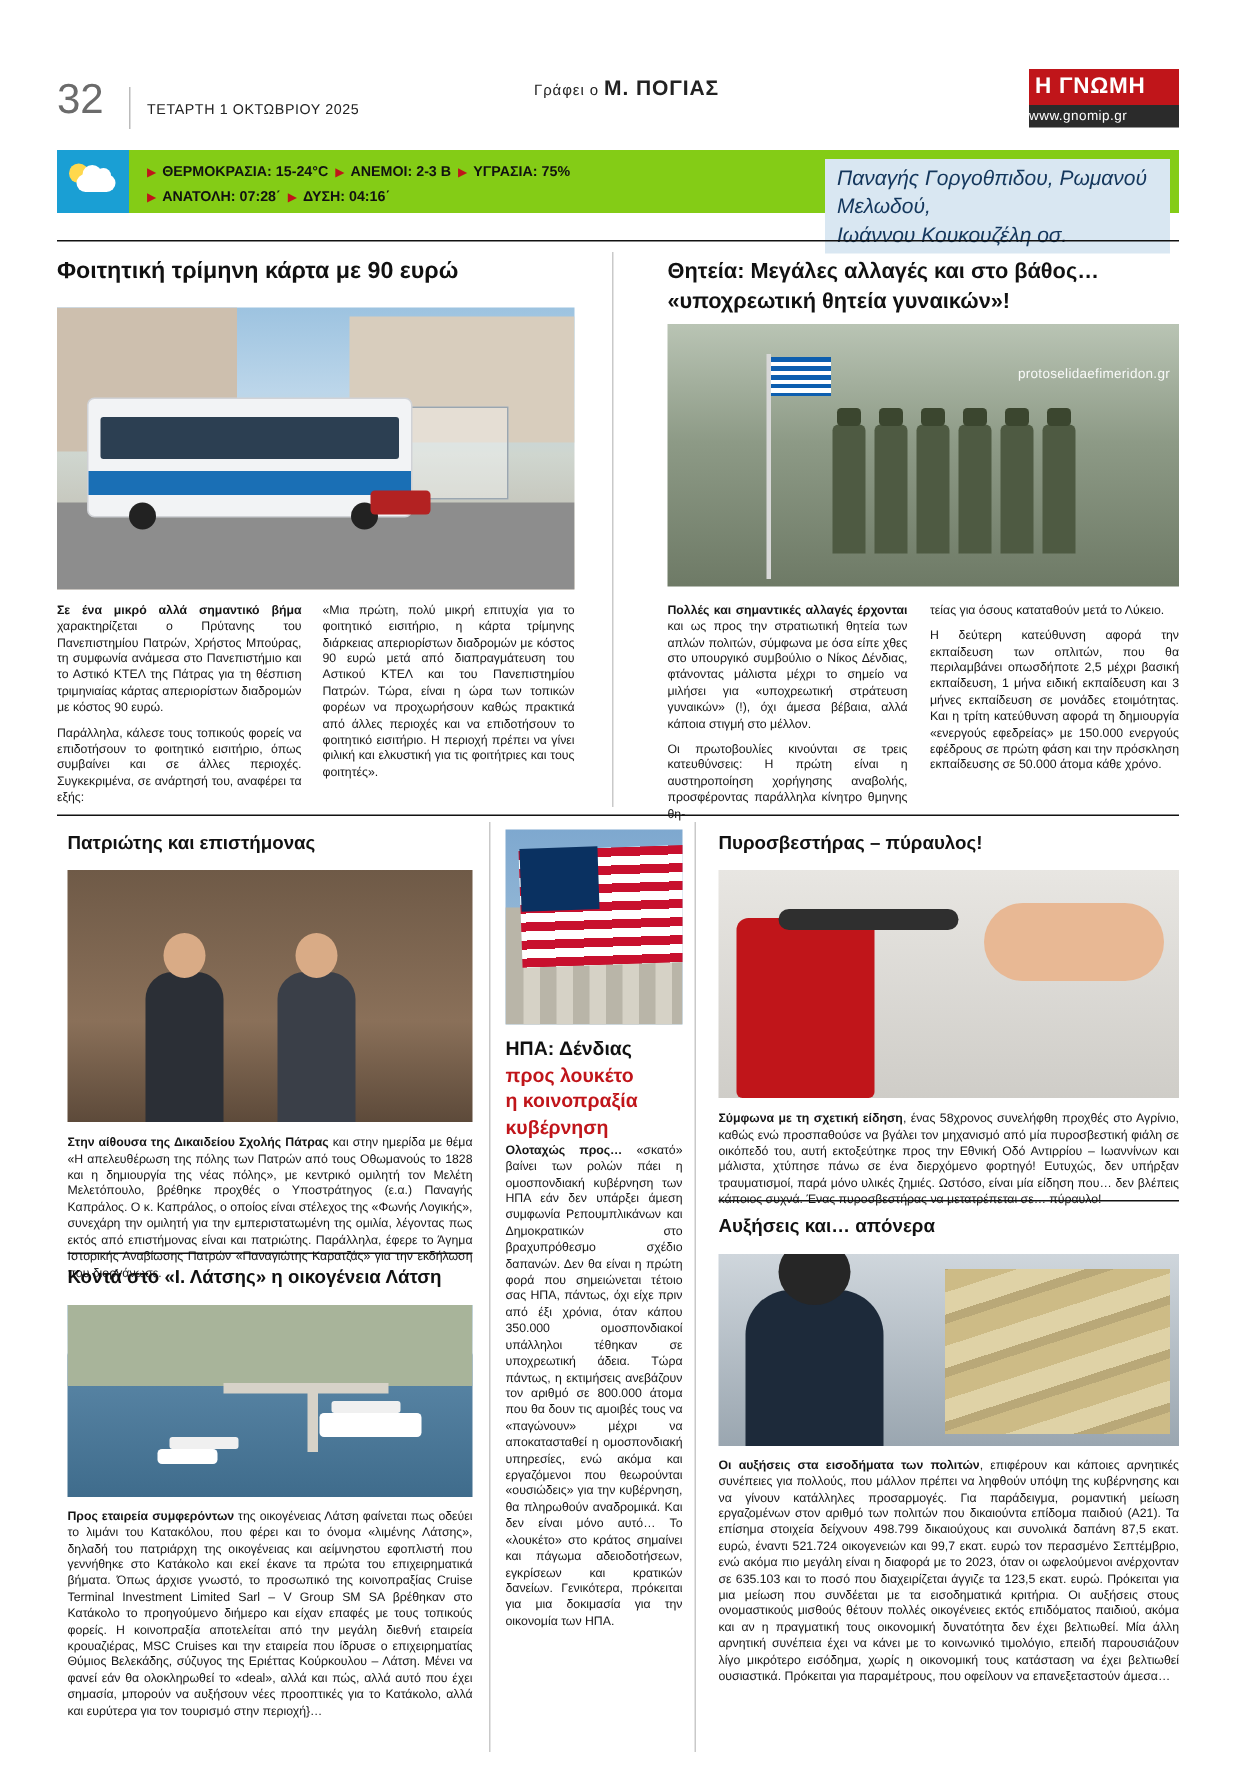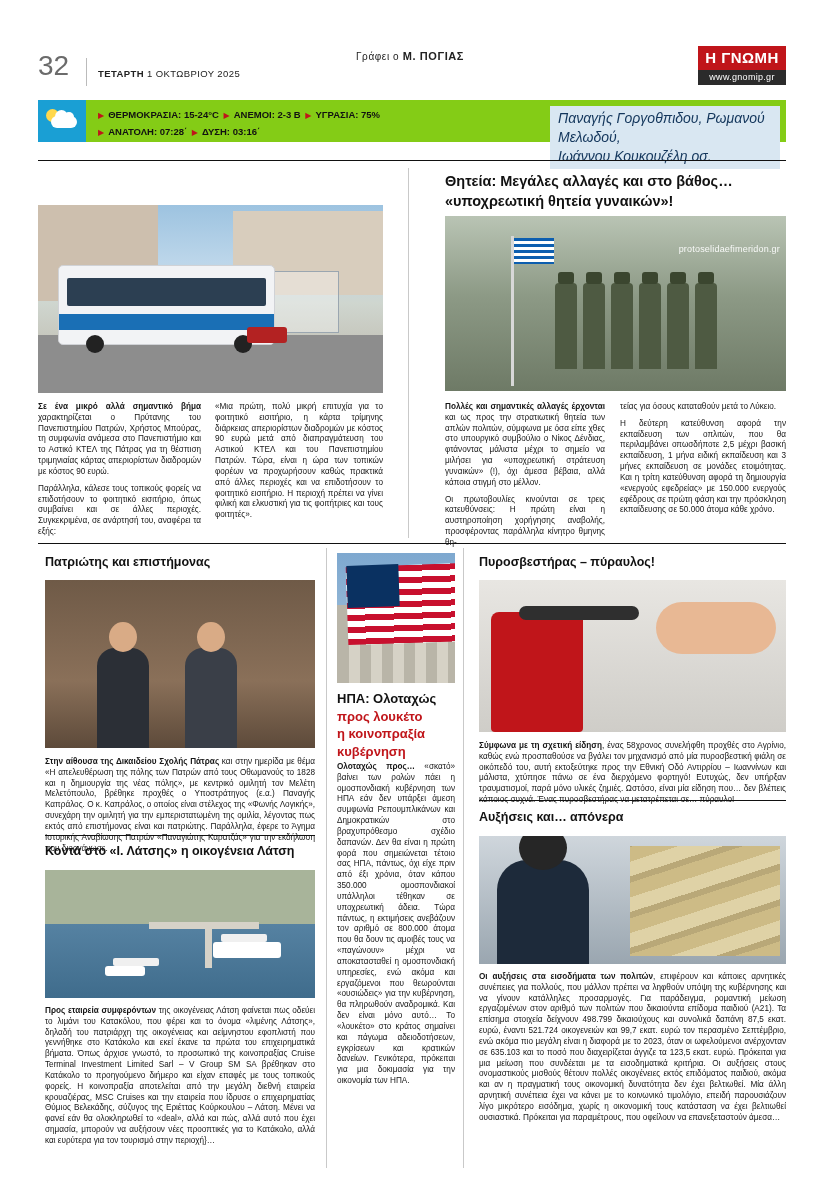--- a/index.html
+++ b/index.html
@@ -8,27 +8,27 @@
     font-family:"Liberation Serif",serif;color:#111;
     -webkit-font-smoothing:antialiased;
   }
   .page{position:relative;width:822px;height:1190px;overflow:hidden;}
 
   
   .masthead{position:absolute;left:38px;top:52px;width:748px;height:40px;}
   .pagenum{position:absolute;left:0;top:-2px;font-size:28px;color:#6b6b6b;font-family:"Liberation Sans",sans-serif;}
   .mh-rule{position:absolute;left:48px;top:6px;width:1px;height:28px;background:#bbb;}
   .mh-date{position:absolute;left:60px;top:16px;font-size:9.5px;letter-spacing:.4px;font-family:"Liberation Sans",sans-serif;color:#222;}
-  .mh-date b{font-weight:bold;}
+  .mh-date b{font-weight:normal;}
   .mh-center{position:absolute;left:318px;top:-4px;text-align:left;}
   .mh-title{font-family:"Liberation Serif",serif;font-size:27px;letter-spacing:2px;color:#111;}
   .mh-title .red{color:#c0151a;font-weight:bold;font-size:30px;}
   .mh-sub{font-size:10px;letter-spacing:.6px;margin-top:2px;color:#222;font-family:"Liberation Sans",sans-serif;}
-  .mh-sub b{font-weight:bold;font-size:11px;}
-  .mh-logo{position:absolute;right:0;top:-6px;width:88px;text-align:center;}
+  .mh-sub b{font-weight:bold;font-size:14px;}
+  .mh-logo{position:absolute;right:0;top:-6px;width:100px;}
   .logo-box{background:#c0151a;color:#fff;font-family:"Liberation Sans",sans-serif;font-weight:bold;font-size:15px;letter-spacing:.5px;padding:3px 4px 4px;}
   .logo-url{background:#2b2b2b;color:#fff;font-size:9px;font-family:"Liberation Sans",sans-serif;padding:2px 0 3px;letter-spacing:.3px;}
 
   
   .wbar{position:absolute;left:38px;top:100px;width:748px;height:42px;background:#84cc16;}
   .wicon{position:absolute;left:0;top:0;width:48px;height:42px;background:#1a9fd4;}
   .wicon .sun{position:absolute;left:8px;top:9px;width:13px;height:13px;border-radius:50%;background:#ffd84d;}
   .wicon .cloud{position:absolute;left:13px;top:16px;width:26px;height:12px;background:#fff;border-radius:8px;}
   .wicon .cloud:before{content:"";position:absolute;left:4px;top:-6px;width:13px;height:13px;background:#fff;border-radius:50%;}
   .wicon .cloud:after{content:"";position:absolute;left:13px;top:-4px;width:10px;height:10px;background:#fff;border-radius:50%;}
@@ -135,30 +135,31 @@
       <span class="val">15-24°C</span>
       <span class="wsep">▶</span><span class="lbl">ΑΝΕΜΟΙ:</span>
       <span class="val">2-3 Β</span>
       <span class="wsep">▶</span><span class="lbl">ΥΓΡΑΣΙΑ:</span>
       <span class="val">75%</span>
     </div>
     <div class="wrow" style="left:58px;top:26px;">
       <span class="wsep">▶</span><span class="lbl">ΑΝΑΤΟΛΗ:</span>
       <span class="val">07:28΄</span>
       <span class="wsep">▶</span><span class="lbl">ΔΥΣΗ:</span>
-      <span class="val">03:16΄</span>
+      <span class="val">04:16΄</span>
     </div>
     <div class="wnames">
       <div>Παναγής Γοργοθπιδου, Ρωμανού Μελωδού,</div>
       <div>Ιωάννου Κουκουζέλη οσ.</div>
     </div>
   </div>
 
   <div class="rule" style="left:38px;top:160px;width:748px;height:1px;"></div>
 
+  <h2 class="head" style="position:absolute;left:38px;top:172px;width:345px;font-size:15.5px;">Φοιτητική τρίμηνη κάρτα με 90 ευρώ</h2>
 
   <div class="photo busphoto" style="left:38px;top:205px;width:345px;height:188px;">
     <div class="bp-bldg" style="left:0;top:0;width:120px;height:96px;"></div>
     <div class="bp-bldg" style="right:0;top:6px;width:150px;height:84px;background:#d8cdbd;"></div>
     <div class="bp-road"></div>
     <div class="bp-shelter"></div>
     <div class="bp-bus">
       <div class="win"></div>
         <div class="band"></div>
     </div>
@@ -242,21 +243,21 @@
     <div class="us-col" style="left:12px;"></div>
     <div class="us-col" style="left:34px;"></div>
     <div class="us-col" style="left:56px;"></div>
     <div class="us-col" style="left:78px;"></div>
     <div class="us-col" style="left:100px;"></div>
     <div class="us-stripes"></div>
     <div class="us-canton"></div>
   </div>
 
   <h2 class="head" style="position:absolute;left:337px;top:690px;width:118px;font-size:13px;line-height:1.35;color:#c0151a;">
-    <span style="color:#111;">ΗΠΑ: Ολοταχώς</span><br>
+    <span style="color:#111;">ΗΠΑ: Δένδιας</span><br>
     <span>προς λουκέτο</span><br>
     <span>η κοινοπραξία</span><br>
     <span>κυβέρνηση</span>
   </h2>
 
   <div class="col bodytext" style="left:337px;top:762px;width:118px;">
     <b>Ολοταχώς προς…</b><span> «σκατό» βαίνει των ρολών πάει η ομοσπονδιακή κυβέρνηση των ΗΠΑ εάν δεν υπάρξει άμεση συμφωνία Ρεπουμπλικάνων και Δημοκρατικών στο βραχυπρόθεσμο σχέδιο δαπανών. Δεν θα είναι η πρώτη φορά που σημειώνεται τέτοιο σας ΗΠΑ, πάντως, όχι είχε πριν από έξι χρόνια, όταν κάπου 350.000 ομοσπονδιακοί υπάλληλοι τέθηκαν σε υποχρεωτική άδεια. Τώρα πάντως, η εκτιμήσεις ανεβάζουν τον αριθμό σε 800.000 άτομα που θα δουν τις αμοιβές τους να «παγώνουν» μέχρι να αποκατασταθεί η ομοσπονδιακή υπηρεσίες, ενώ ακόμα και εργαζόμενοι που θεωρούνται «ουσιώδεις» για την κυβέρνηση, θα πληρωθούν αναδρομικά. Και δεν είναι μόνο αυτό… Το «λουκέτο» στο κράτος σημαίνει και πάγωμα αδειοδοτήσεων, εγκρίσεων και κρατικών δανείων. Γενικότερα, πρόκειται για μια δοκιμασία για την οικονομία των ΗΠΑ.</span>
   </div>
 
   <h2 class="head" style="position:absolute;left:479px;top:555px;width:307px;font-size:12.5px;">Πυροσβεστήρας – πύραυλος!</h2>

